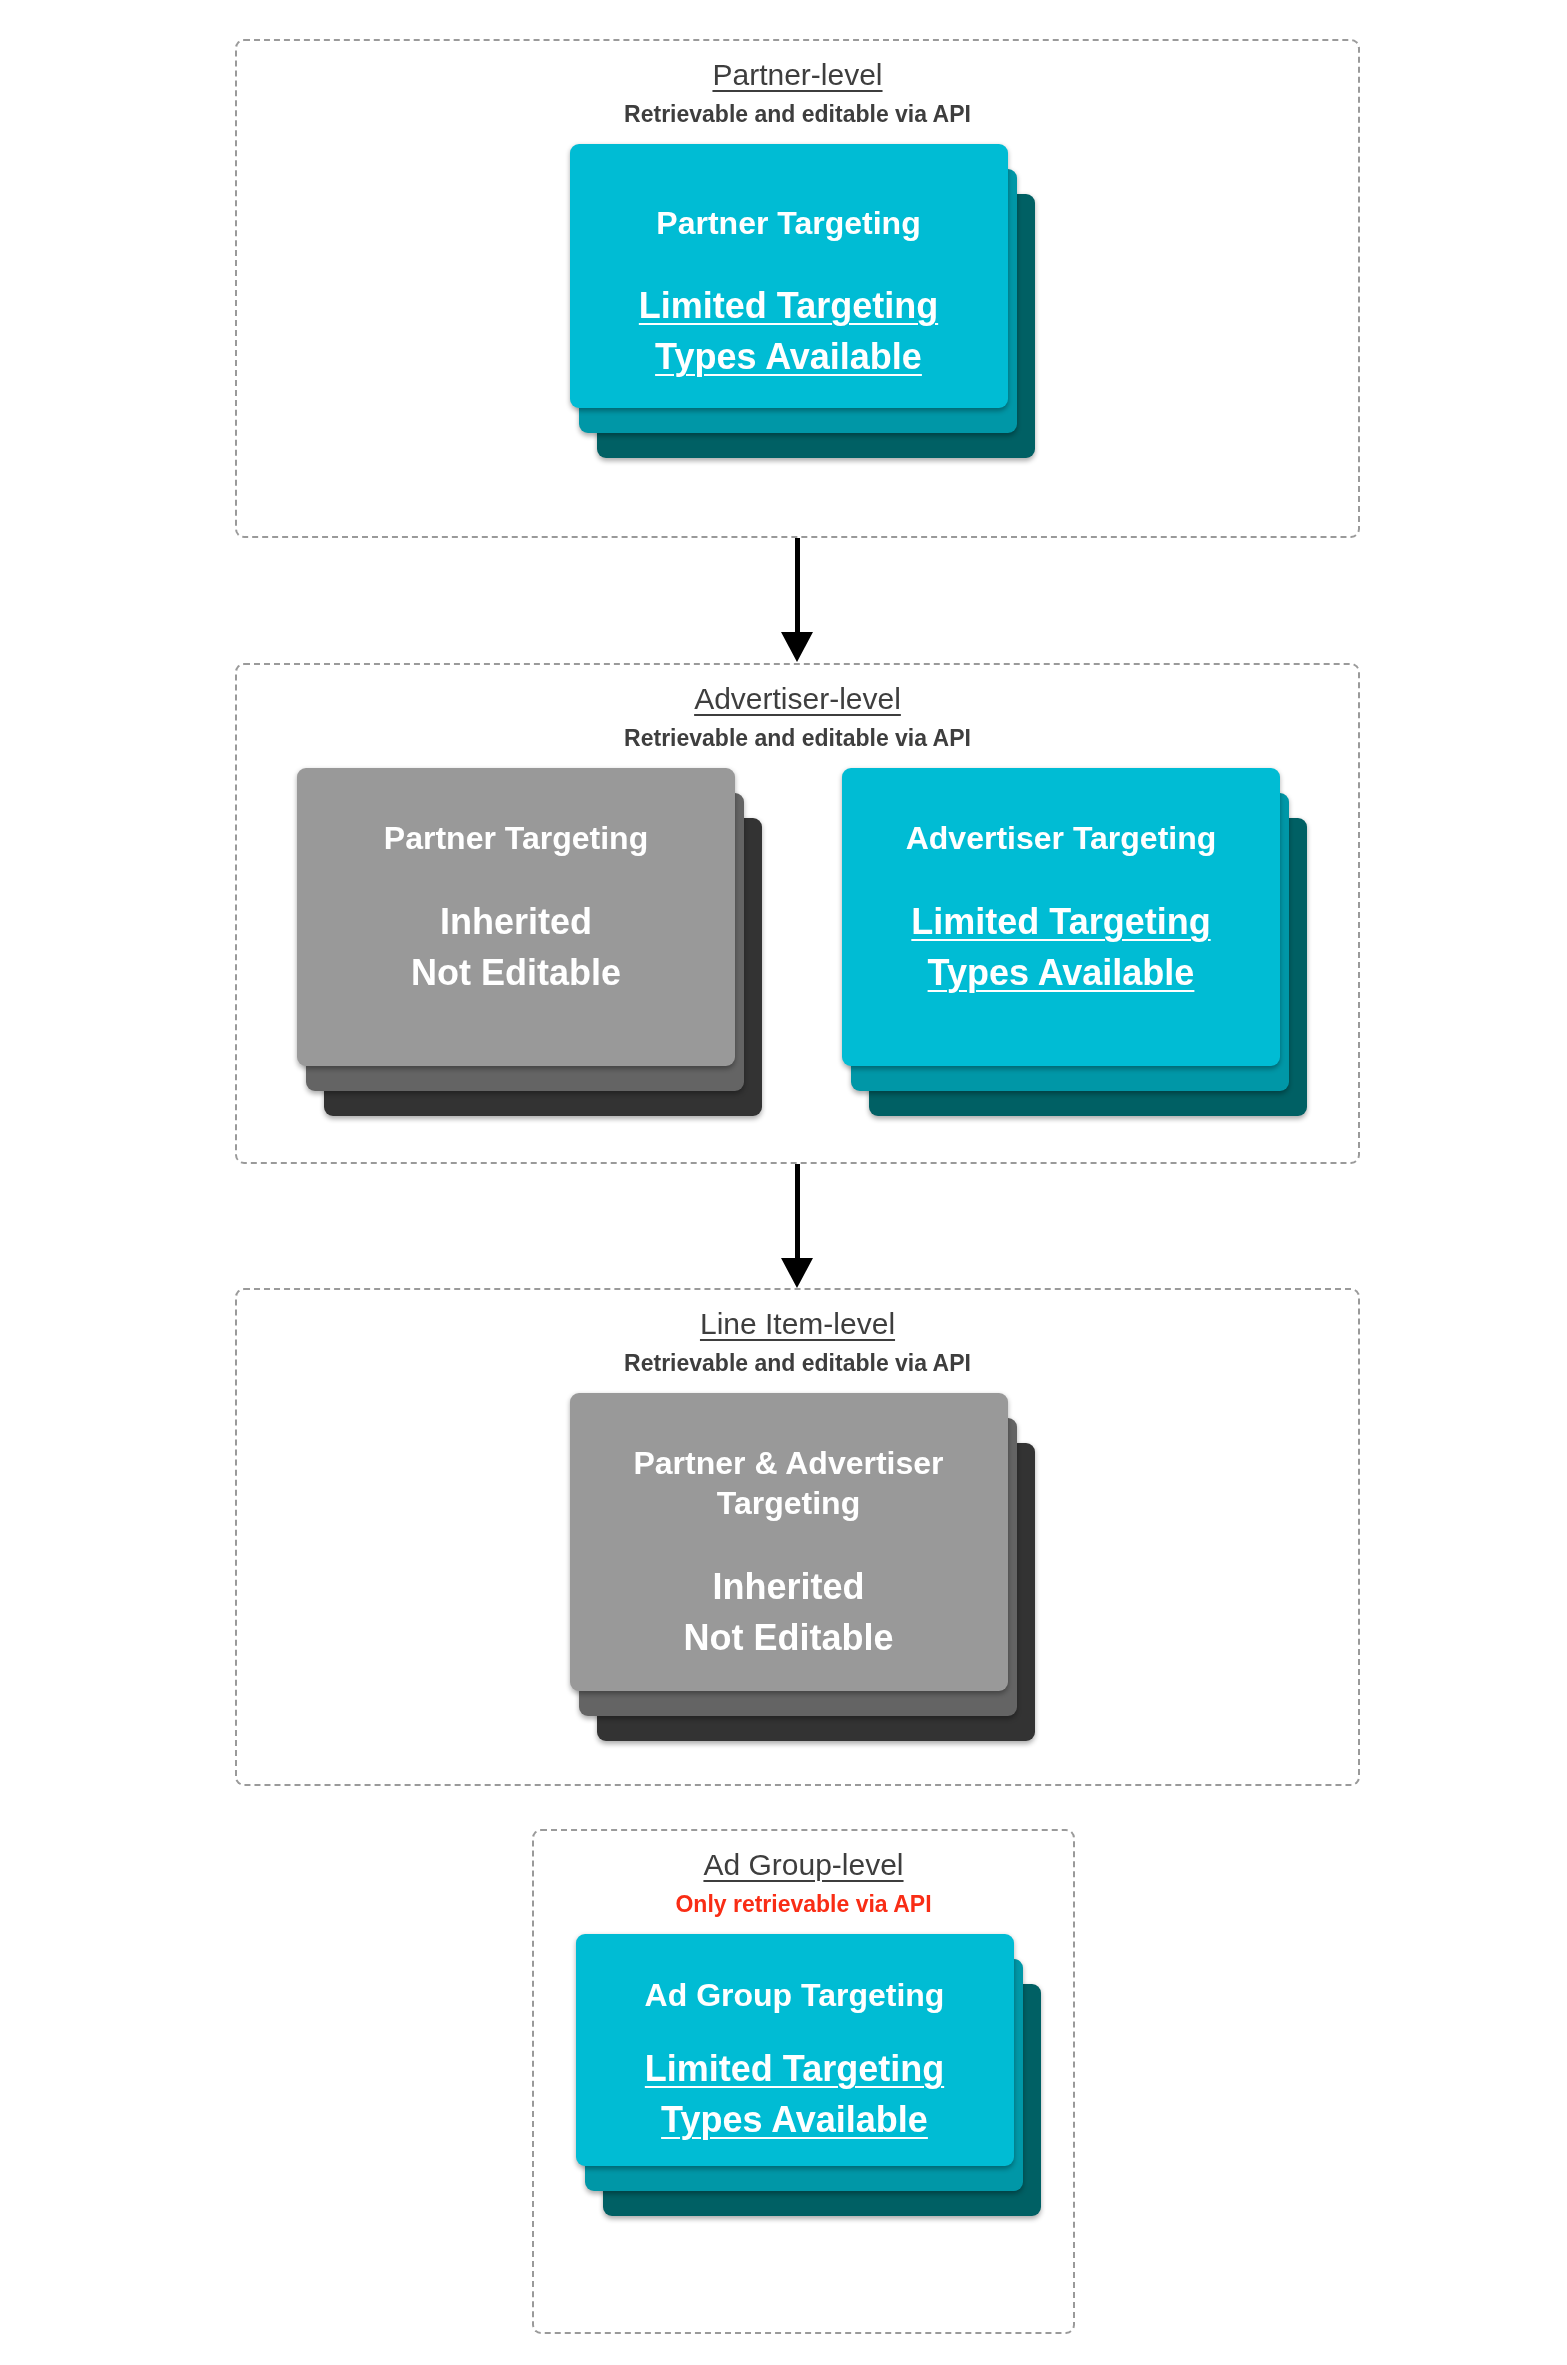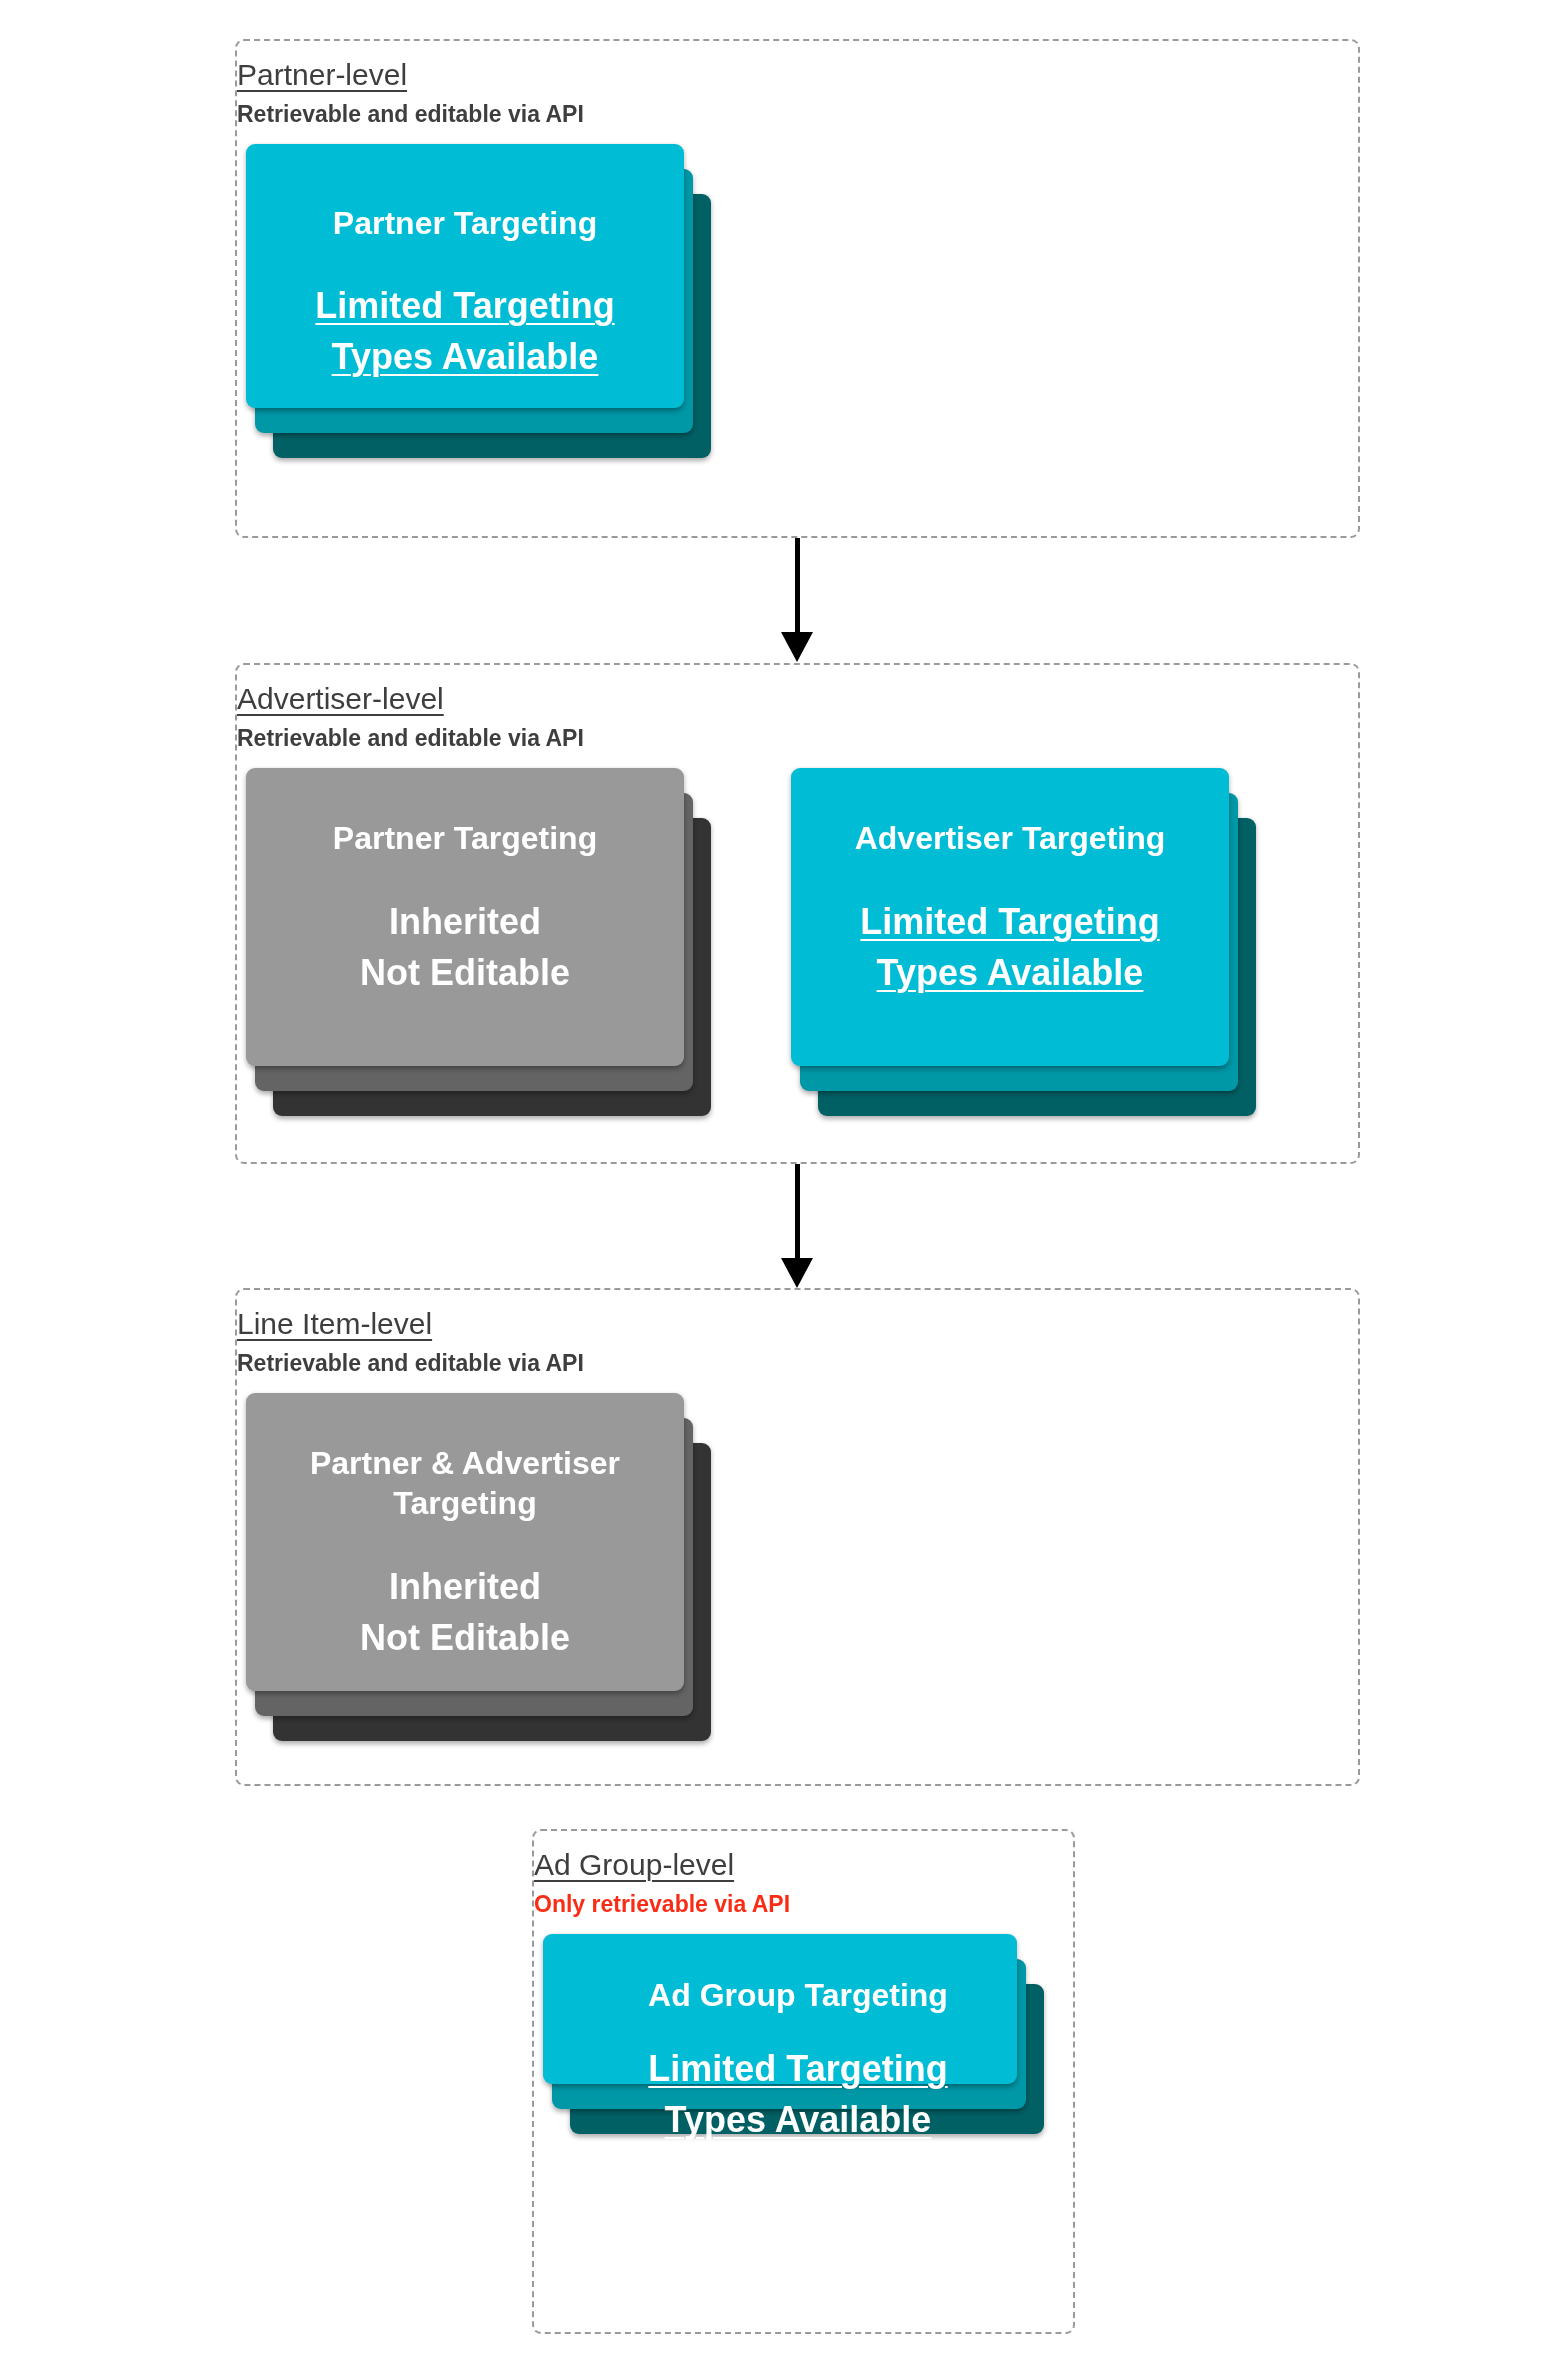--- a/index.html
+++ b/index.html
@@ -11,20 +11,21 @@
     background: #ffffff;
     overflow: hidden;
   }
   .section {
     position: absolute;
     box-sizing: border-box;
     border: 2.7px dashed #9a9a9a;
     border-radius: 9px;
     display: flex;
     flex-direction: column;
+    align-items: center;
     background: transparent;
   }
   .sec-1 { left: 235px; top: 39px;   width: 1125px; height: 499px; }
   .sec-2 { left: 235px; top: 663px;  width: 1125px; height: 501px; }
   .sec-3 { left: 235px; top: 1288px; width: 1125px; height: 498px; }
   .sec-4 { left: 532px; top: 1829px; width: 543px;  height: 505px; }
 
   .section-title {
     margin-top: 14.3px;
     font-size: 30px;
@@ -55,21 +56,21 @@
   .stack.h235 { height: 260px; }
 
   .layer {
     position: absolute;
     width: 438px;
     border-radius: 9px;
     box-shadow: 0 2.7px 5.4px rgba(0,0,0,0.32);
   }
   .h296 .layer { height: 264px; }
   .h334 .layer { height: 298px; }
-  .h235 .layer { height: 150px; padding-left: 36px; }
+  .h235 .layer { height: 232px; }
   .layer.front { left: 9px;    top: 0;    z-index: 3; }
   .layer.mid   { left: 18px; top: 25px; z-index: 2; }
   .layer.back  { left: 36px; top: 50px; z-index: 1; }
 
   .cyan .layer.front { background: #00bcd4; }
   .cyan .layer.mid   { background: #0097a7; }
   .cyan .layer.back  { background: #006064; }
   .gray .layer.front { background: #999999; }
   .gray .layer.mid   { background: #646464; }
   .gray .layer.back  { background: #333333; }

